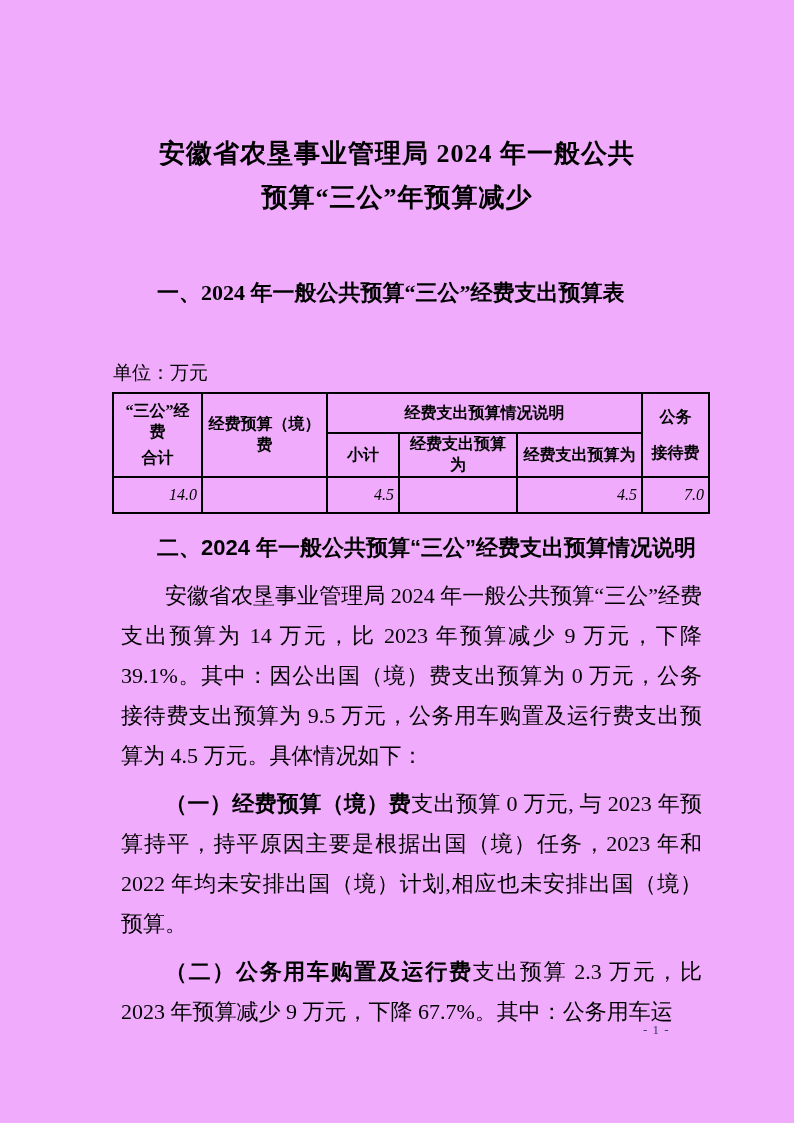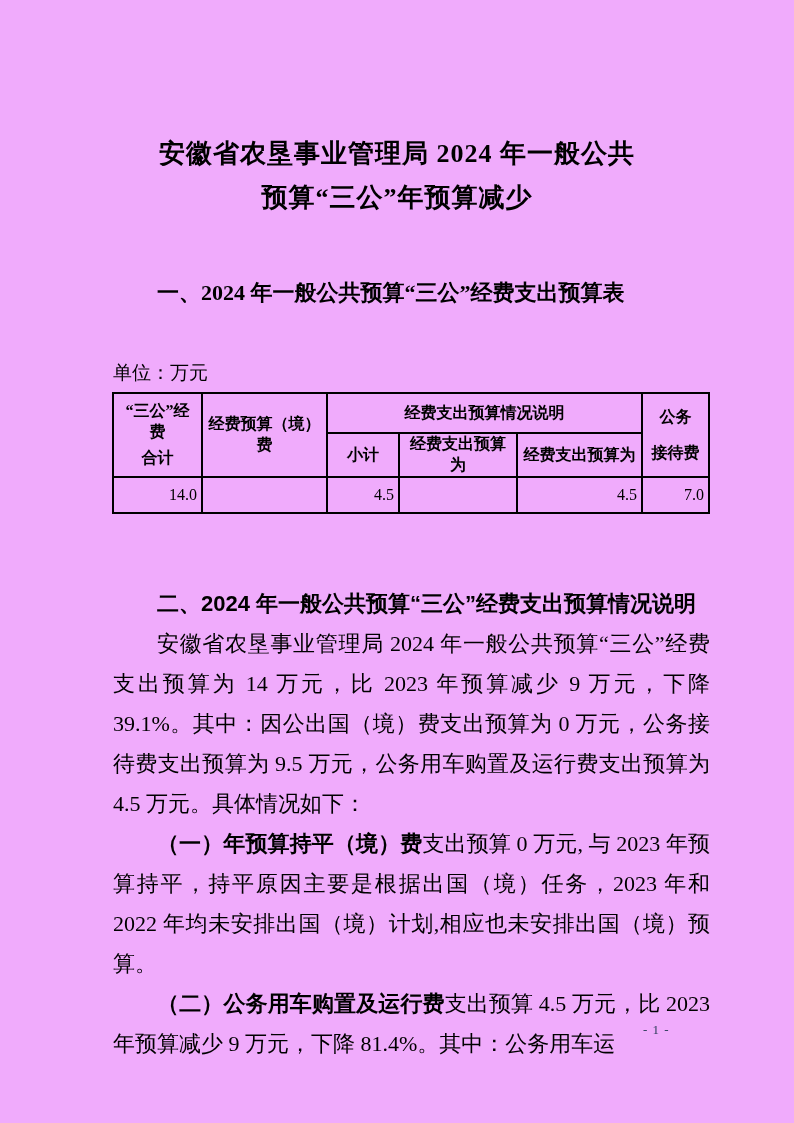--- a/index.html
+++ b/index.html
@@ -63,49 +63,50 @@
     vertical-align: middle;
     padding: 0 4px;
   }
   table.budget .hdr { font-weight: bold; }
   table.budget tr.hrow1 td { height: 40px; }
   table.budget tr.hrow2 td { height: 37px; }
   table.budget tr.drow td {
     height: 36px;
     text-align: right;
     font-weight: normal;
+    font-style: italic;
   }
   .twoline {
     display: flex;
     flex-direction: column;
     justify-content: space-around;
     height: 72px;
   }
 
   .body-block {
     position: absolute;
-    top: 584px;
+    top: 528px;
     left: 113px;
     width: 597px;
     font-size: 22px;
     line-height: 40px;
     text-align: justify;
     text-justify: inter-ideograph;
   }
   .sec2-heading {
     font-size: 22px;
     line-height: 40px;
     font-weight: bold;
     text-indent: 2em;
     text-align: left;
     font-family: "Liberation Sans", "DejaVu Sans", sans-serif;
   }
   .body-block p {
     text-indent: 2em;
-    margin: 0;
+    margin: 8px;
   }
   .body-block p b { font-weight: bold; }
 
   .page-number {
     position: absolute;
     top: 1022px;
     left: 643px;
     font-size: 13px;
     color: #2e3d5c;
     letter-spacing: 1px;
@@ -163,19 +164,19 @@
         <td></td>
         <td>4.5</td>
         <td>7.0</td>
       </tr>
     </tbody>
   </table>
 
   <div class="body-block">
     <div class="sec2-heading">二、2024 年一般公共预算“三公”经费支出预算情况说明</div>
     <p><b></b><span>安徽省农垦事业管理局 2024 年一般公共预算“三公”经费支出预算为 14 万元，比 2023 年预算减少 9 万元，下降 39.1%。其中：因公出国（境）费支出预算为 0 万元，公务接待费支出预算为 9.5 万元，公务用车购置及运行费支出预算为 4.5 万元。具体情况如下：</span></p>
-    <p><b>（一）年预算持平（境）费</b><span>支出预算 0 万元, 与 2023 年预算持平，持平原因主要是根据出国（境）任务，2023 年和 2022 年均未安排出国（境）计划,相应也未安排出国（境）预算。</span></p>
-    <p><b>（二）公务用车购置及运行费</b><span>支出预算 4.5 万元，比 2023 年预算减少 9 万元，下降 81.4%。其中：公务用车运</span></p>
+    <p><b>（一）经费预算（境）费</b><span>支出预算 0 万元, 与 2023 年预算持平，持平原因主要是根据出国（境）任务，2023 年和 2022 年均未安排出国（境）计划,相应也未安排出国（境）预算。</span></p>
+    <p><b>（二）公务用车购置及运行费</b><span>支出预算 2.3 万元，比 2023 年预算减少 9 万元，下降 67.7%。其中：公务用车运</span></p>
   </div>
 
   <div class="page-number">- 1 -</div>
 
 </div>
 
 </body></html>

